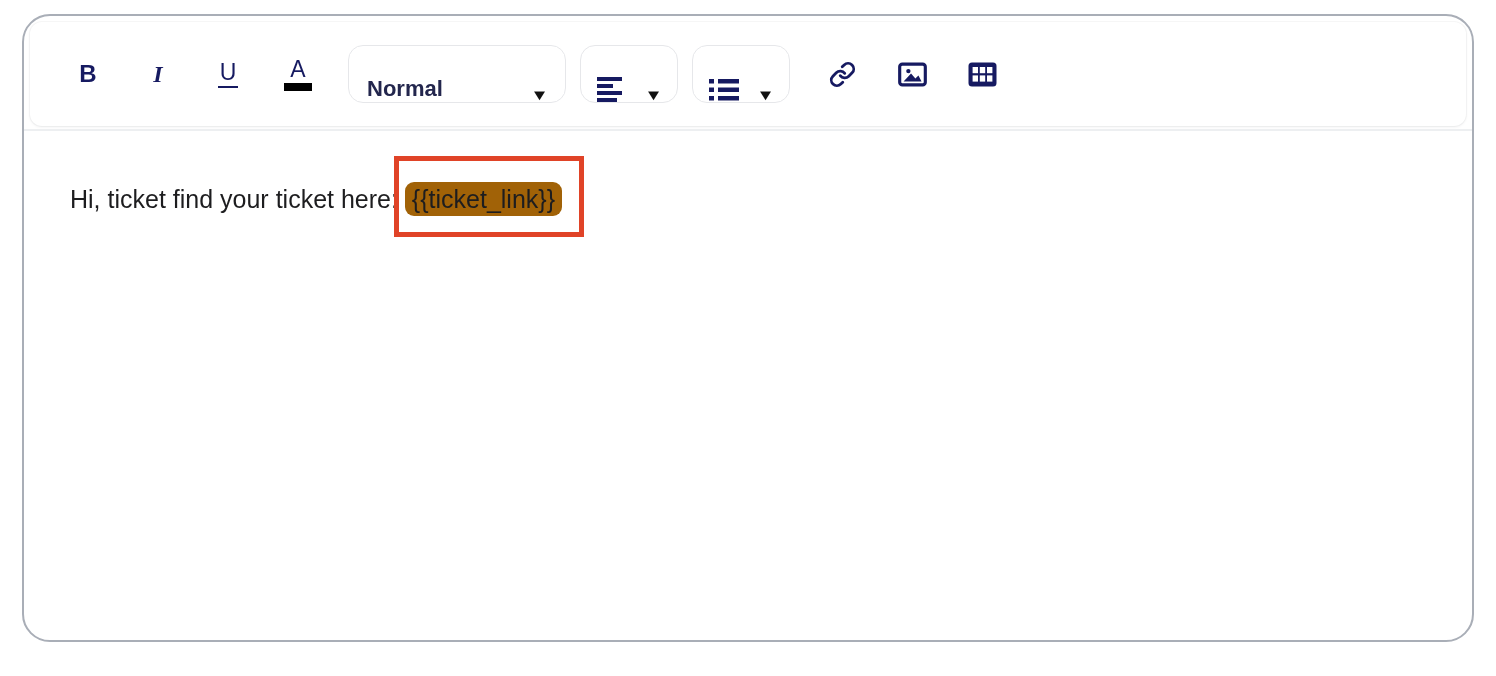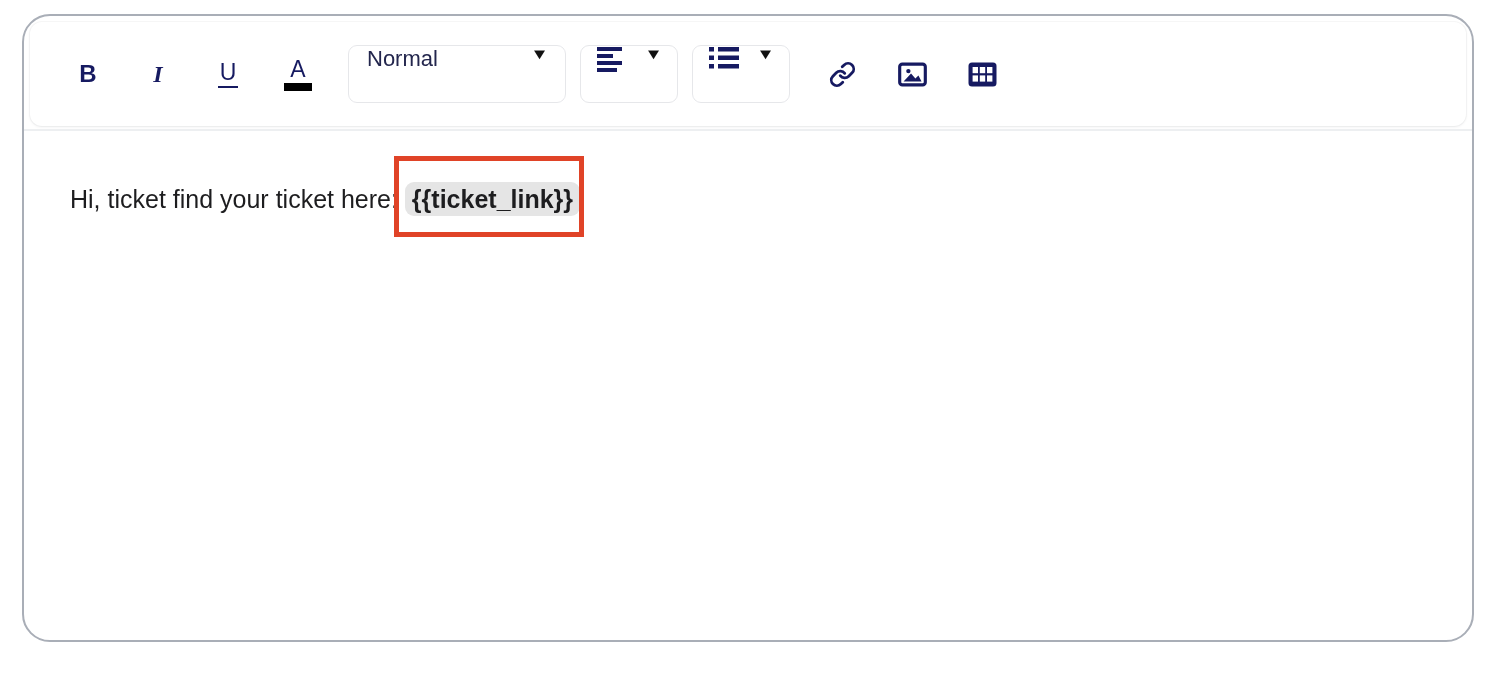--- a/index.html
+++ b/index.html
@@ -45,26 +45,27 @@
     border-bottom: 2.5px solid #161a61;
     padding: 0 2px 1px 2px;
     line-height: 1.05;
   }
   .tc-letter { font-size: 23px; font-weight: 500; line-height: 1.05; }
   .tc-bar { display: block; width: 28px; height: 8px; background: #000000; margin-top: 2px; }
 
   .tb-select {
     height: 58px;
     border: 1px solid #e6e7ea;
-    border-radius: 9px;
+    border-radius: 15px;
     background: #ffffff;
-    display: flex; align-items: flex-start; justify-content: space-between;
+    display: flex; align-items: flex-end; justify-content: space-between;
     padding: 0 18px;
     margin-right: 14px;
     cursor: pointer;
+    font-weight: bold;
   }
   .style-select { width: 218px; }
   .small-select { width: 98px; padding: 0 16px; }
   .select-label { font-size: 22px; color: #23264d; }
   .caret { font-size: 15px; color: #111111; line-height: 1; transform: scaleX(1.25); }
 
   .after-gap { margin-left: 18px; }
 
   .svg-icon { display: flex; align-items: center; justify-content: center; }
 
@@ -72,26 +73,25 @@
   .content {
     padding: 50px 40px 0 46px;
     font-size: 25px;
     color: #1d1d1f;
     cursor: text;
     height: 460px;
   }
   .content p { line-height: 36px; }
   .token-wrap { position: relative; white-space: nowrap; }
   .token {
-    background: #e5e5e5;
+    background: #a16207;
     border-radius: 9px;
     padding: 3px 7px;
     color: #1d1d1f;
     cursor: pointer;
-    font-weight: bold;
   }
   .annotation {
     position: absolute;
     left: -11px; top: -29px;
     width: 190px; height: 81px;
     border: 5px solid #e04327;
     pointer-events: none;
   }
 </style>
 </head>

